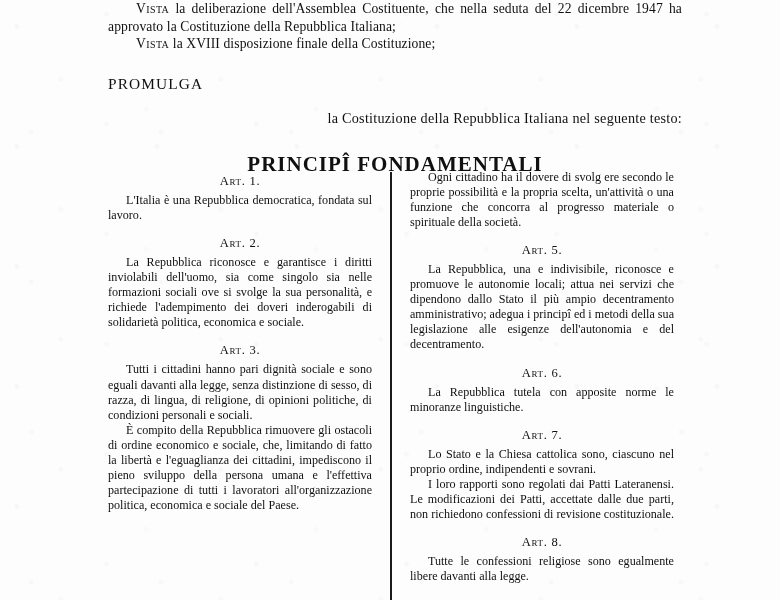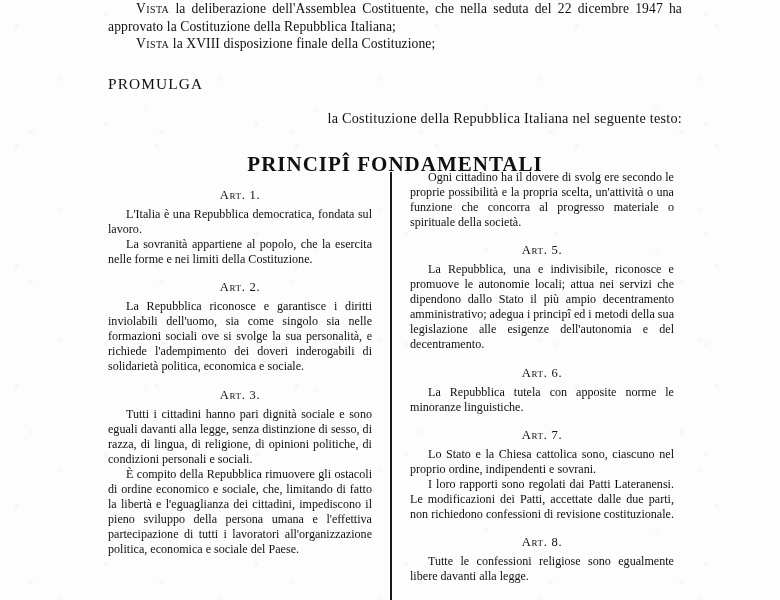--- a/index.html
+++ b/index.html
@@ -108,21 +108,21 @@
     background: #1a1a1a;
   }
 
   .art-head {
     text-align: center;
     font-variant: small-caps;
     font-size: 12.6px;
     letter-spacing: 0.7px;
     margin: 13px 0 4px 0;
   }
-  .col .art-head:first-child { margin-top: 18px; }
+  .col .art-head:first-child { margin-top: 4px; }
   .col p.body {
     margin: 0;
     text-indent: 18px;
   }
 </style>
 </head>
 <body>
 
 <div id="page">
 
@@ -139,21 +139,20 @@
 
   </div>
 
   <div id="columns">
 
     <div class="rule"></div>
 
     <div class="col col-left">
       <div class="art-head">Art. 1.</div>
       <p class="body">L'Italia è una Repubblica democratica, fondata sul lavoro.</p>
-      <p class="body">La sovranità appartiene al popolo, che la esercita nelle forme e nei limiti della Costituzione.</p>
       <div class="art-head">Art. 2.</div>
       <p class="body">La Repubblica riconosce e garantisce i diritti inviolabili dell'uomo, sia come singolo sia nelle formazioni sociali ove si svolge la sua personalità, e richiede l'adempimento dei doveri inderogabili di solidarietà politica, economica e sociale.</p>
       <div class="art-head">Art. 3.</div>
       <p class="body">Tutti i cittadini hanno pari dignità sociale e sono eguali davanti alla legge, senza distinzione di sesso, di razza, di lingua, di religione, di opinioni politiche, di condizioni personali e sociali.</p>
       <p class="body">È compito della Repubblica rimuovere gli ostacoli di ordine economico e sociale, che, limitando di fatto la libertà e l'eguaglianza dei cittadini, impediscono il pieno sviluppo della persona umana e l'effettiva partecipazione di tutti i lavoratori all'organizzazione politica, economica e sociale del Paese.</p>
     </div>
 
     <div class="col col-right">
       <p class="body">Ogni cittadino ha il dovere di svolg ere secondo le proprie possibilità e la propria scelta, un'attività o una funzione che concorra al progresso materiale o spirituale della società.</p>
       <div class="art-head">Art. 5.</div>

